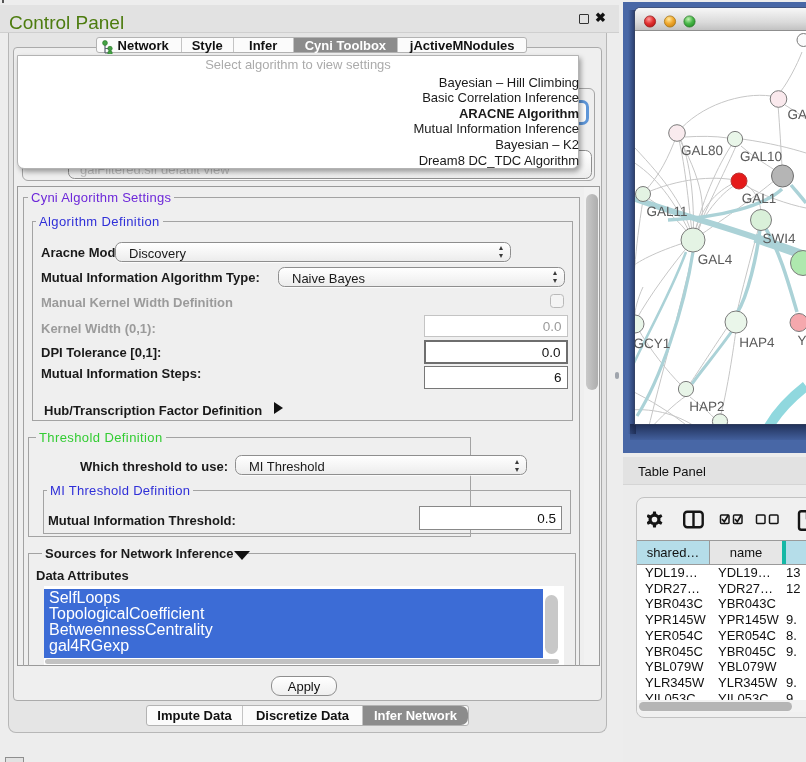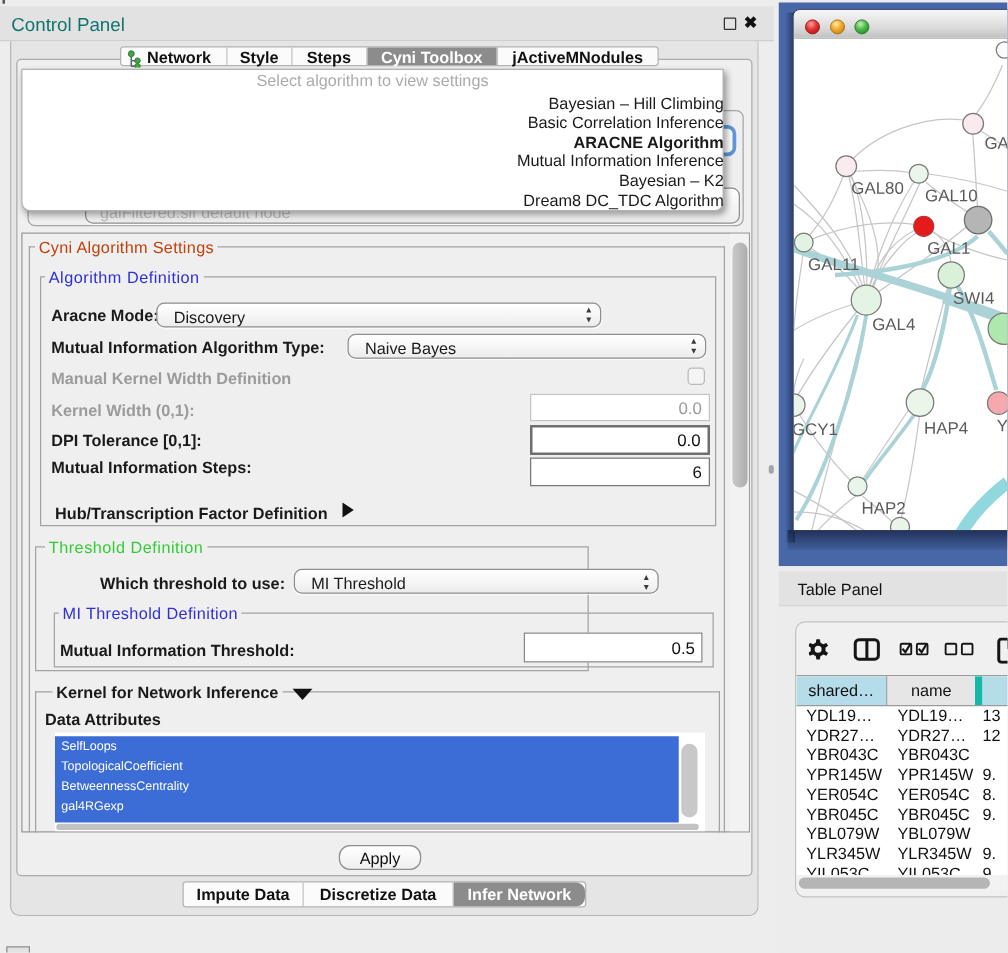--- a/index.html
+++ b/index.html
@@ -24,47 +24,47 @@
   border-right:1px solid #C4C4C4; white-space:nowrap; }
 .seg .s:last-child { border-right:none; }
 .seg .sel { background:#8C8C8C; color:#fff; }
 </style>
 </head>
 <body>
 <div id="stage">
 <div class="abs" style="left:2px;top:0;width:1.5px;height:3px;background:#555;"></div>
 
 <div class="abs" style="left:0;top:5px;width:619px;height:28px;background:#E2E2E2;border-bottom:1px solid #CFCFCF;"></div>
-<div class="abs" style="left:9px;top:12px;font-size:15px;color:#0f766e;">Control Panel</div>
+<div class="abs" style="left:9px;top:12px;font-size:19px;color:#4d7c0f;">Control Panel</div>
 
 <div class="abs" style="left:579px;top:14px;width:10px;height:10px;border:1.5px solid #333;border-radius:1px;"></div>
 <div class="abs" style="left:595px;top:10px;font-size:13px;font-weight:bold;color:#111;">✖</div>
 
 <div class="abs" style="left:8px;top:33px;width:599px;height:700px;background:#E5E5E5;border:1px solid #B7B7B7;border-top:none;border-radius:0 0 8px 8px;"></div>
 
 <div class="abs" style="left:13px;top:47px;width:589px;height:654px;background:#EFEFEF;border:1px solid #ABABAB;border-radius:4px;"></div>
 
 <div class="abs" style="left:22px;top:88px;width:573px;height:93px;border:1px solid #A5A5A5;border-radius:6px;"></div>
 
 <div class="abs" style="left:68px;top:100px;width:521px;height:25px;border:3px solid #5E96D8;border-radius:7px;background:#fff;"></div>
 
 <div class="combo" style="left:68px;top:150px;width:524px;height:29px;"></div>
-<div class="abs" style="left:80px;top:162px;font-size:13px;color:#BDBDBD;">galFiltered.sif default node</div>
+<div class="abs" style="left:80px;top:162px;font-size:13px;color:#BDBDBD;">galFiltered.sif default view</div>
 
 <div class="abs" style="left:17px;top:186px;width:583px;height:480px;background:#EFEFEF;border:1px solid #9A9A9A;"></div>
 
 <div class="grp" style="left:23px;top:197px;width:557px;height:469px;border-bottom:none;">
-  <span class="grplab" style="left:4px;color:#c2410c;letter-spacing:0.25px;">Cyni Algorithm Settings</span>
+  <span class="grplab" style="left:4px;color:#6d28d9;letter-spacing:0.25px;">Cyni Algorithm Settings</span>
 </div>
 
 <div class="grp" style="left:32px;top:221px;width:541px;height:200px;">
   <span class="grplab" style="left:3px;color:#2F2FD8;letter-spacing:0.4px;">Algorithm Definition</span>
 </div>
 <div class="abs b13" style="left:41px;top:244.5px;">Aracne Mode:</div>
-<div class="combo" style="left:125px;top:242px;width:356px;height:20px;">
+<div class="combo" style="left:115px;top:242px;width:396px;height:20px;">
   <span class="ctext" style="top:2.5px;">Discovery</span>
       <span class="spin" style="top:2.5px;"></span>
 </div>
 <div class="abs b13" style="left:41px;top:269.5px;">Mutual Information Algorithm Type:</div>
 <div class="combo" style="left:278px;top:267px;width:287px;height:20px;">
   <span class="ctext" style="top:2.5px;">Naive Bayes</span>
       <span class="spin" style="top:2.5px;"></span>
 </div>
 <div class="abs b13" style="left:41px;top:294.5px;color:#9B9B9B;">Manual Kernel Width Definition</div>
 <div class="abs" style="left:550px;top:294px;width:14px;height:14px;background:#F4F4F4;border:1px solid #B9B9B9;border-radius:3.5px;"></div>
@@ -87,28 +87,28 @@
       <span class="spin"></span>
 </div>
 
 <div class="grp" style="left:43px;top:490px;width:528px;height:44px;">
   <span class="grplab" style="left:3px;color:#2F2FD8;letter-spacing:0.3px;">MI Threshold Definition</span>
 </div>
 <div class="abs b13" style="left:48px;top:512.5px;">Mutual Information Threshold:</div>
 <div class="field" style="left:419px;top:506px;width:143px;height:24px;border:1px solid #888;color:#111;font-size:13.5px;padding:3.5px 5px 0 0;">0.5</div>
 
 <div class="grp" style="left:28px;top:553px;width:548px;height:113px;border-bottom:none;">
-  <span class="grplab" style="left:13px;color:#1a1a1a;font-weight:bold;">Kernel for Network Inference</span>
+  <span class="grplab" style="left:13px;color:#1a1a1a;font-weight:bold;">Sources for Network Inference</span>
 </div>
 <div class="abs" style="left:234px;top:550.5px;width:0;height:0;border-left:8px solid transparent;border-right:8px solid transparent;border-top:9px solid #111;"></div>
 <div class="abs b13" style="left:36px;top:568px;">Data Attributes</div>
 
 <div class="abs" style="left:43.5px;top:586px;width:520px;height:79px;background:#fff;overflow:hidden;">
   <div class="abs" style="left:0;top:2.5px;width:499px;height:69.5px;background:#3C6CD6;"></div>
-  <div class="abs" style="left:5.5px;top:3.5px;font-size:10px;color:#fff;line-height:16.3px;">SelfLoops<br>TopologicalCoefficient<br>BetweennessCentrality<br>gal4RGexp</div>
+  <div class="abs" style="left:5.5px;top:3.5px;font-size:16px;color:#fff;line-height:16.3px;">SelfLoops<br>TopologicalCoefficient<br>BetweennessCentrality<br>gal4RGexp</div>
   <div class="abs" style="left:501px;top:9px;width:13px;height:59px;background:#C8C8C8;border-radius:6.5px;"></div>
   <div class="abs" style="left:1px;top:73px;width:514px;height:5px;background:#C2C2C2;border-radius:2.5px;"></div>
 </div>
 
 <div class="abs" style="left:584px;top:187px;width:15px;height:478px;background:#F2F2F2;"></div>
 <div class="abs" style="left:585.5px;top:194px;width:12px;height:196px;background:linear-gradient(90deg,#C9C9C9,#ADADAD);border-radius:6px;"></div>
 
 <div class="abs" style="left:271px;top:676px;width:66px;height:20px;background:linear-gradient(#FFFFFF,#EFEFEF);border:1px solid #8E8E8E;border-radius:9px;text-align:center;font-size:13px;padding-top:2px;color:#111;">Apply</div>
 
 <div class="seg" style="left:146px;top:705px;width:323px;height:21px;">
@@ -118,21 +118,21 @@
 </div>
 
 <div class="seg" style="left:96px;top:37px;width:431px;height:16px;">
   <div class="s" style="width:84px;line-height:15px;padding-right:7px;box-sizing:content-box;width:77px;"><svg width="12" height="14" viewBox="0 0 12 14" style="vertical-align:-4px">
           <path d="M3 3 L3 13 M3 8.5 L8 8.5 M3 13 L8 13" stroke="#5A6472" stroke-width="1.2" fill="none"></path>
           <circle cx="3" cy="3" r="2.4" fill="#44A344" stroke="#2E7D2E" stroke-width="0.7"></circle>
           <circle cx="8" cy="8.5" r="2.2" fill="#44A344" stroke="#2E7D2E" stroke-width="0.7"></circle>
           <circle cx="8" cy="13" r="2.2" fill="#44A344" stroke="#2E7D2E" stroke-width="0.7"></circle>
         </svg> Network</div>
   <div class="s" style="width:52px;line-height:15px;">Style</div>
-  <div class="s" style="width:60px;line-height:15px;">Steps</div>
+  <div class="s" style="width:60px;line-height:15px;">Infer</div>
   <div class="s sel" style="width:105px;line-height:15px;">Cyni Toolbox</div>
   <div class="s" style="width:128px;line-height:15px;">jActiveMNodules</div>
 </div>
 
 <div class="abs" style="left:17px;top:55px;width:562px;height:114px;background:#fff;border:1px solid #B3B3B3;border-radius:0 0 7px 7px;box-shadow:2px 3px 5px rgba(0,0,0,0.35);"></div>
 <div class="abs" style="left:17px;top:55px;width:562px;height:114px;font-size:13px;color:#1a1a1a;">
   <div style="text-align:center;color:#ABABAB;padding-top:2px;height:19.5px;">Select algorithm to view settings</div>
   <div style="padding-left:14px;line-height:15.65px;text-align:right;">Bayesian – Hill Climbing<br>Basic Correlation Inference<br><b>ARACNE Algorithm</b><br>Mutual Information Inference<br>Bayesian – K2<br>Dream8 DC_TDC Algorithm</div>
 </div>
 
@@ -269,21 +269,21 @@
       <rect x="109.5" y="5" width="8.5" height="8.5" rx="1"></rect>
       <rect x="122.5" y="5" width="8.5" height="8.5" rx="1"></rect>
       <rect x="152" y="1.2" width="16" height="18.5" rx="2.2" stroke-width="2.4"></rect>
       <path d="M160,1.2 L160,8 L168,8" stroke-width="2.4"></path>
     </g>
   </svg>
 
   <div class="abs" style="left:0;top:42px;width:172px;height:160px;background:#fff;border-top:1px solid #9A9A9A;overflow:hidden;">
     <div style="display:flex;height:24px;border-bottom:1px solid #9A9A9A;font-size:13px;color:#111;">
       <div style="width:73px;background:#B5DDE9;border-right:1px solid #9A9A9A;text-align:center;padding-top:4px;">shared…</div>
-      <div style="width:76px;background:#E6E6E6;border-right:6px solid #14b8a6;text-align:center;padding-top:4px;">name</div>
+      <div style="width:76px;background:#E6E6E6;border-right:4px solid #14b8a6;text-align:center;padding-top:4px;">name</div>
       <div style="flex:1;background:#B5DDE9;"></div>
     </div>
     <div style="font-size:13px;color:#111;line-height:15.7px;">
       <div style="display:flex">
             <div style="width:73px;padding-left:8px;">YDL19…</div>
             <div style="width:76px;padding-left:8px;">YDL19…</div>
             <div>13</div>
           </div>
       <div style="display:flex">
             <div style="width:73px;padding-left:8px;">YDR27…</div>

